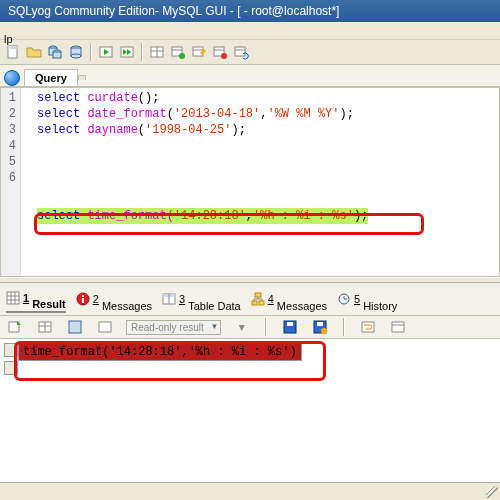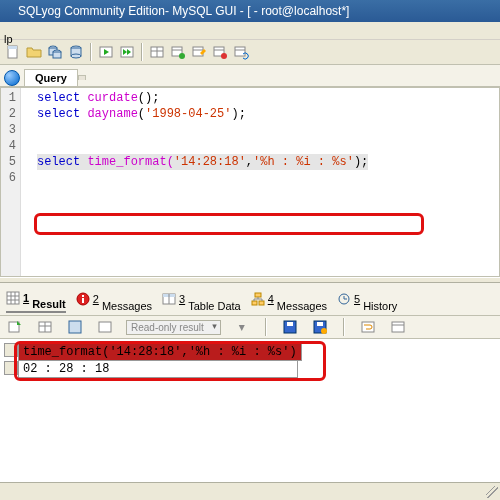--- a/index.html
+++ b/index.html
@@ -1,35 +1,35 @@
 <!DOCTYPE html>
 <html><head>
 <meta charset="utf-8">
 <style>
   * { box-sizing: border-box; margin: 0; padding: 0; }
   body { font-family: Tahoma, Arial, sans-serif; font-size: 11px; background: #ece9d8; width: 500px; height: 500px; overflow: hidden; }
-  .titlebar { background: linear-gradient(#3a6ea5,#2a5a95); color: #fff; padding: 4px 18px; font-size: 12px; display:flex; align-items:flex-start; }
+  .titlebar { background: linear-gradient(#3a6ea5,#2a5a95); color: #fff; padding: 4px 8px; font-size: 12px; display:flex; align-items:flex-start; }
   .menubar { background:#ece9d8; padding: 8px 4px; font-size:11px; height:18px; line-height:18px; border-bottom:1px solid #d4d0c8;}
   .toolbar { background:#ece9d8; padding:3px 4px; border-bottom:1px solid #c0c0b0; display:flex; gap:3px; align-items:center;}
   .tbicon { width:18px; height:18px; display:flex; align-items:center; justify-content:center; font-size:12px;}
   .tbicon svg { width:16px; height:16px; }
   .tbsep { width:2px; height:18px; border-left:1px solid #b0b0a0; border-right:1px solid #fff; margin:0 2px;}
   .content { position:relative; background:#fff; }
   .tabbar { display:flex; align-items:center; padding:4px 4px 0 4px; background:#f4f2e8; border-bottom:1px solid #c0c0b0;}
   .ball { width:16px; height:16px; border-radius:50%; background: radial-gradient(circle at 30% 30%, #9cf, #06c); margin-right:4px; border:1px solid #05a;}
   .tab { background:#fff; border:1px solid #c0c0b0; border-bottom:none; padding:2px 10px; font-weight:bold; font-size:11px; display:flex; align-items:center; gap:4px;text-align:right;}
   .tab.inactive { background:#e8e4d8; font-weight:normal;}
   .editor { display:flex; background:#fff; height:190px; border:1px solid #c0c0b0; margin:0; position:relative;}
   .gutter { width:20px; background:#f0f0f0; text-align:right; padding:2px 4px 2px 0; border-right:1px solid #ddd; font-family:"Courier New",monospace; font-size:12px; color:#666; line-height:16px;}
   .code { flex:1; padding:2px 16px; font-family:"Courier New",monospace; font-size:12px; line-height:16px; position:relative;}
   .kw { color:#0000cc; }
   .fn { color:#cc00cc; }
   .str { color:#cc3300; }
   .num { color:#009900; }
-  .selline { display:inline-block; background:#e5e5e5; }
+  .selline { display:inline-block; background:#bef264;margin-top:38px; }
   .redbox1 { position:absolute; left:34px; top:148px; width:390px; height:22px; border:3px solid #e01010; border-radius:6px; pointer-events:none;}
   .splitter { height:6px; background:#ece9d8; border-top:1px solid #fff; border-bottom:1px solid #b0b0a0;}
   .tabs2 { display:flex; align-items:center; gap:10px; padding:2px 6px; background:#f4f2e8; border-bottom:1px solid #c0c0b0;}
   .tab2 { display:flex; align-items:center; gap:3px; font-size:11px; cursor:default;}
   .tab2 .num { text-decoration:underline; color:#000;}
   .tab2 .lbl { color:#000;margin-top:13px;}
   .tab2.active { font-weight:bold; border-bottom:2px solid #888; padding-bottom:1px;}
   .ticon { width:14px; height:14px; display:block;}
   .toolbar2 { display:flex; align-items:center; gap:12px; padding:2px 6px; background:#f4f2e8; border-bottom:1px solid #c0c0b0;}
   .rodrop { border:1px solid #b0b0a0; background:#f0f0f0; color:#888; font-size:10px; padding:1px 16px 1px 4px; position:relative;}
@@ -148,20 +148,21 @@
     <div class="gutter">
       <div>1</div>
       <div>2</div>
       <div>3</div>
       <div>4</div>
       <div>5</div>
       <div>6</div>
     </div>
     <div class="code">
 <div><span class="kw">select</span><span class="fn"> curdate</span><span>();</span></div>
+<div><span class="kw">select</span><span class="fn"> date_format</span><span>(</span><span class="str">'2013-04-18'</span><span>,</span><span class="str">'%W %M %Y'</span><span>);</span></div>
 <div><span class="kw">select</span><span class="fn"> dayname</span><span>(</span><span class="str">'1998-04-25'</span><span>);</span></div>
 <div>&nbsp;</div>
 <div>&nbsp;</div>
 <div><span class="selline"><span class="kw">select</span><span class="fn"> time_format(</span><span class="str">'14:28:18'</span><span>,</span><span class="str">'%h : %i : %s'</span><span>);</span></span></div>
     </div>
   </div>
   <div class="redbox1"></div>
 </div>
 
 <div class="splitter"></div>
@@ -274,21 +275,21 @@
       </svg>
     </span>
 </div>
 
 <div class="resultarea">
   <div class="resgrid">
     <div>
       <span class="rowmark"></span><span class="reshead">time_format('14:28:18','%h : %i : %s')</span>
     </div>
     <div>
-      <span class="rowmark"></span><span class="rescell">02 : 28 : 18</span>
+      <span class="rowmark"></span>
     </div>
   </div>
   <div class="redbox2"></div>
 </div>
 
 <div class="statusbar">
   <div class="statusgrab"></div>
 </div>
 
 </body></html>

